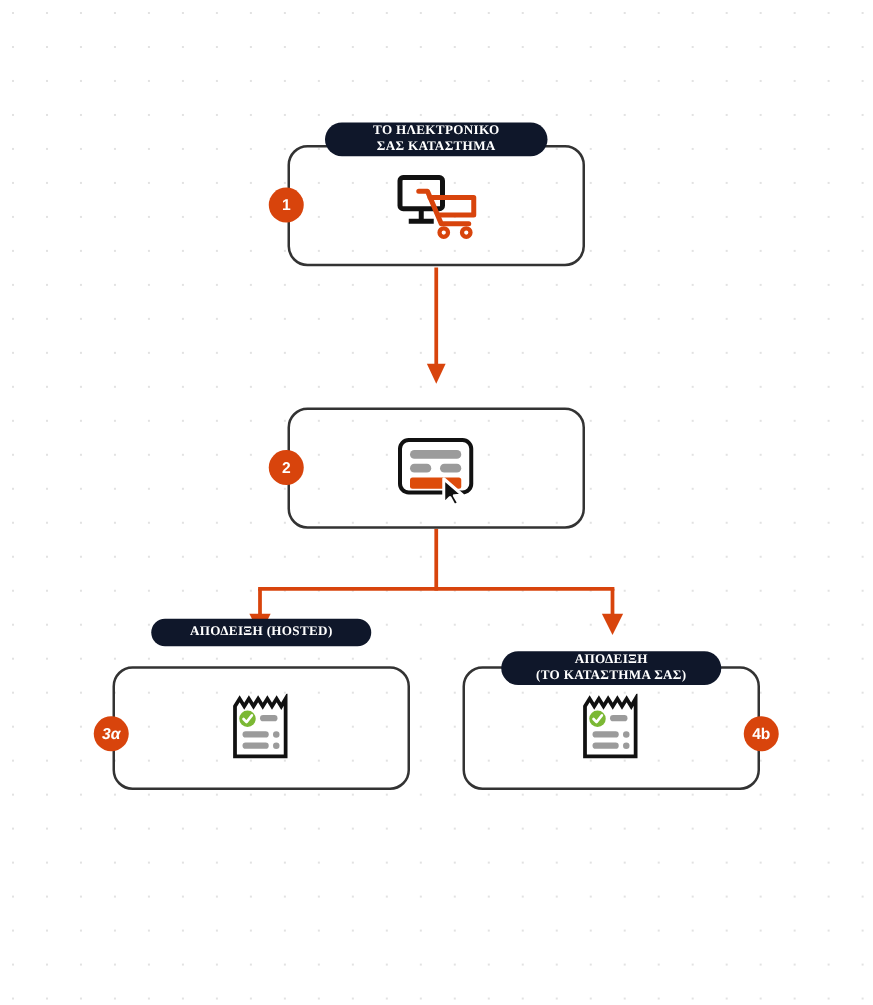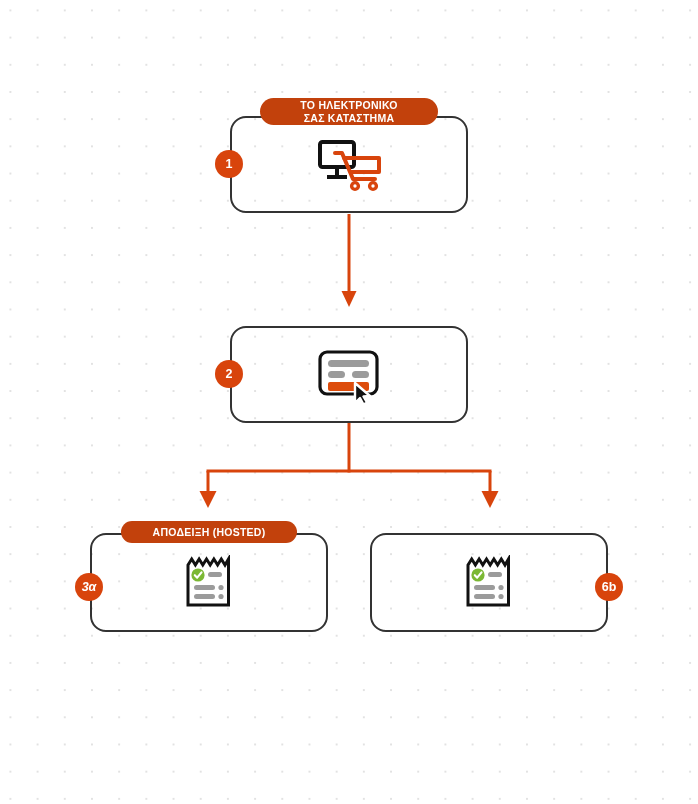--- a/index.html
+++ b/index.html
@@ -47,35 +47,36 @@
     position: absolute;
     inset: 0;
     display: flex;
     align-items: center;
     justify-content: center;
   }
 
   
   .pill {
     position: absolute;
-    background: #c2410c;
+    background: #0f172a;
     color: #ffffff;
     border-radius: 22px;
     display: flex;
     align-items: center;
     justify-content: center;
     text-align: center;
     font-weight: bold;
     font-size: 10.5px;
     letter-spacing: 0.25px;
     line-height: 12.5px;
     z-index: 4;
     padding: 0 14px;
     box-sizing: border-box;
     white-space: pre-line;
+    font-family: Liberation Serif, serif;
   }
 
   
   .badge {
     position: absolute;
     width: 28px;
     height: 28px;
     border-radius: 50%;
     background: #d8440c;
     color: #ffffff;
@@ -163,35 +164,37 @@
           <path d="M11.8 20.2 L14.2 22.7 L18.5 17.3" fill="none" stroke="#ffffff" stroke-width="2.1" stroke-linecap="round" stroke-linejoin="round"></path>
           <rect x="25" y="17" width="14" height="5" rx="2.5" fill="#9b9b9b"></rect>
           <rect x="11" y="30" width="21" height="5" rx="2.5" fill="#9b9b9b"></rect>
           <circle cx="38" cy="32.5" r="2.6" fill="#9b9b9b"></circle>
           <rect x="11" y="39" width="21" height="5" rx="2.5" fill="#9b9b9b"></rect>
           <circle cx="38" cy="41.5" r="2.6" fill="#9b9b9b"></circle>
         </svg>
       </span>
     </div>
   </div>
-  <div class="pill" style="left:121px; top:521px; width:176px; height:22px;">ΑΠΟΔΕΙΞΗ (HOSTED)</div>
+  <div class="pill" style="left:121px; top:495px; width:176px; height:22px;">ΑΠΟΔΕΙΞΗ (HOSTED)</div>
   <div class="badge" style="left:75px; top:573px;font-style:italic;">3α</div>
 
   <div class="card" style="left:370px; top:533px; width:238px; height:99px;">
     <div class="card-body">
       <span class="icon-wrap">
         <svg width="52" height="56" viewBox="0 0 52 56">
           <path d="M5 10 L8.7 4 L12.4 10 L16.1 4 L19.8 10 L23.5 4 L27.2 10 L30.9 4
                    L34.6 10 L38.3 4 L42 10 L45.5 4 L45.5 50 L5 50 Z" fill="#ffffff" stroke="#111111" stroke-width="3"></path>
           <circle cx="15" cy="20" r="6.6" fill="#7bb834"></circle>
           <path d="M11.8 20.2 L14.2 22.7 L18.5 17.3" fill="none" stroke="#ffffff" stroke-width="2.1" stroke-linecap="round" stroke-linejoin="round"></path>
           <rect x="25" y="17" width="14" height="5" rx="2.5" fill="#9b9b9b"></rect>
           <rect x="11" y="30" width="21" height="5" rx="2.5" fill="#9b9b9b"></rect>
           <circle cx="38" cy="32.5" r="2.6" fill="#9b9b9b"></circle>
           <rect x="11" y="39" width="21" height="5" rx="2.5" fill="#9b9b9b"></rect>
           <circle cx="38" cy="41.5" r="2.6" fill="#9b9b9b"></circle>
         </svg>
       </span>
     </div>
   </div>
-  <div class="badge" style="left:595px; top:573px;">6b</div>
+  <div class="pill" style="left:401px; top:521px; width:176px; height:27px;">ΑΠΟΔΕΙΞΗ
+(ΤΟ ΚΑΤΑΣΤΗΜΑ ΣΑΣ)</div>
+  <div class="badge" style="left:595px; top:573px;">4b</div>
 
 </div>
 
 </body></html>

